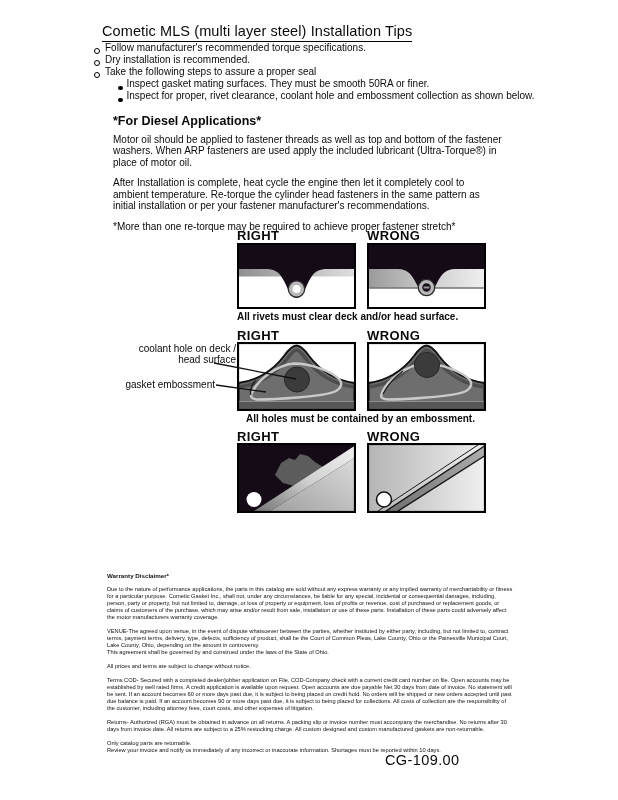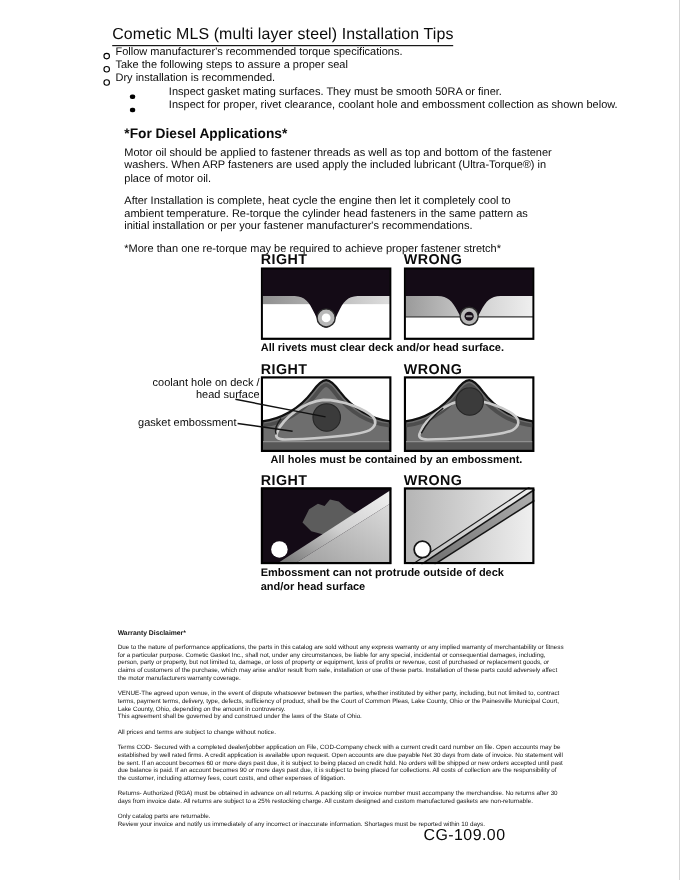--- a/index.html
+++ b/index.html
@@ -7,21 +7,21 @@
     position:relative;width:618px;height:800px;background:#ffffff;
     font-family:"Liberation Sans",sans-serif;color:#0a0a0a;margin:0 auto;
     overflow:hidden;
   }
   .abs{position:absolute;}
   
   .title{left:102px;top:23px;font-size:14.5px;font-weight:normal;
     border-bottom:1.6px solid #000;padding-bottom:2px;letter-spacing:.1px;}
   .bullets{left:94px;top:42px;font-size:10px;line-height:12px;width:470px;}
   .b-row{display:flex;align-items:flex-end;}
-  .b-row.sub{padding-left:24px;gap:27px;}
+  .b-row.sub{padding-left:24px;}
   .marker-open{width:4px;height:4px;border:1.1px solid #000;border-radius:50%;
     margin:3px 5px 0 0;flex:0 0 auto;}
   .marker-fill{width:4.5px;height:4.5px;background:#000;border-radius:50%;
     margin:3px 4px 0 0;flex:0 0 auto;}
   .diesel{left:113px;top:116px;width:402px;font-size:10px;line-height:11.5px;}
   .diesel h2{font-size:12.5px;font-weight:bold;margin:0 0 6px 0;}
   .diesel p{margin:0 0 9px 0;}
   .diesel .w1{width:398px;}
   .diesel .w2{width:382px;}
   
@@ -43,25 +43,25 @@
 
   <div class="abs title">Cometic MLS (multi layer steel) Installation Tips</div>
 
   <div class="abs bullets">
     <div class="b-row">
       <span class="marker-open"></span>
       <span>Follow manufacturer's recommended torque specifications.</span>
     </div>
     <div class="b-row">
       <span class="marker-open"></span>
-      <span>Take the following steps to assure a proper seal</span>
+      <span>Dry installation is recommended.</span>
     </div>
     <div class="b-row">
       <span class="marker-open"></span>
-      <span>Dry installation is recommended.</span>
+      <span>Take the following steps to assure a proper seal</span>
     </div>
     <div class="b-row sub">
       <span class="marker-fill"></span>
       <span>Inspect gasket mating surfaces.  They must be smooth 50RA or finer.</span>
     </div>
     <div class="b-row sub">
       <span class="marker-fill"></span>
       <span>Inspect for proper, rivet clearance, coolant hole and embossment collection as shown below.</span>
     </div>
   </div>
@@ -196,21 +196,20 @@
       <rect x="0" y="0" width="119" height="70" fill="url(#g3c)"></rect>
       <line x1="8" y1="70" x2="117" y2="-2" stroke="#1a1a1a" stroke-width="1"></line>
       <polygon points="16,70 119,2 119,12 28,70" fill="url(#g3d)"></polygon>
       <line x1="16" y1="70" x2="119" y2="2" stroke="#141414" stroke-width="1.4"></line>
       <line x1="28" y1="70" x2="119" y2="12" stroke="#141414" stroke-width="1.4"></line>
       <circle cx="17" cy="56.5" r="7.5" fill="#ffffff" stroke="#141414" stroke-width="1.6"></circle>
       <rect x="1" y="1" width="117" height="68" fill="none" stroke="#000" stroke-width="2.2"></rect>
     </svg>
   </div>
 
-  <div class="abs caption" style="left:237px;top:516px;width:245px;">Embossment can not protrude outside of deck and/or head surface</div>
 
   <div class="abs disc">
     <h3>Warranty Disclaimer*</h3>
     <p>Due to the nature of performance applications, the parts in this catalog are sold without any express warranty or any implied warranty of merchantability or fitness for a particular purpose.  Cometic Gasket Inc., shall not, under any circumstances, be liable for any special, incidental or consequential damages, including, person, party or property, but not limited to, damage, or loss of property or equipment, loss of profits or revenue, cost of purchased or replacement goods, or claims of customers of the purchase, which may arise and/or result from sale, installation or use of these parts.  Installation of these parts could adversely affect the motor manufacturers warranty coverage.</p>
     <p>VENUE-The agreed upon venue, in the event of dispute whatsoever between the parties, whether instituted by either party, including, but not limited to, contract terms, payment terms, delivery, type, defects, sufficiency of product, shall be the Court of Common Pleas, Lake County, Ohio or the Painesville Municipal Court, Lake County, Ohio, depending on the amount in controversy.
 This agreement shall be governed by and construed under the laws of the State of Ohio.</p>
     <p>All prices and terms are subject to change without notice.</p>
     <p>Terms COD- Secured with a completed dealer/jobber application on File, COD-Company check with a current credit card number on file.  Open accounts may be established by well rated firms.  A credit application is available upon request.  Open accounts are due payable Net 30 days from date of invoice.  No statement will be sent.  If an account becomes 60 or more days past due, it is subject to being placed on credit hold.  No orders will be shipped or new orders accepted until past due balance is paid.  If an account becomes 90 or more days past due, it is subject to being placed for collections.  All costs of collection are the responsibility of the customer, including attorney fees, court costs, and other expenses of litigation.</p>
     <p>Returns- Authorized (RGA) must be obtained in advance on all returns.  A packing slip or invoice number must accompany the merchandise.  No returns after 30 days from invoice date.  All returns are subject to a 25% restocking charge.  All custom designed and custom manufactured gaskets are non-returnable.</p>
     <p>Only catalog parts are returnable.

